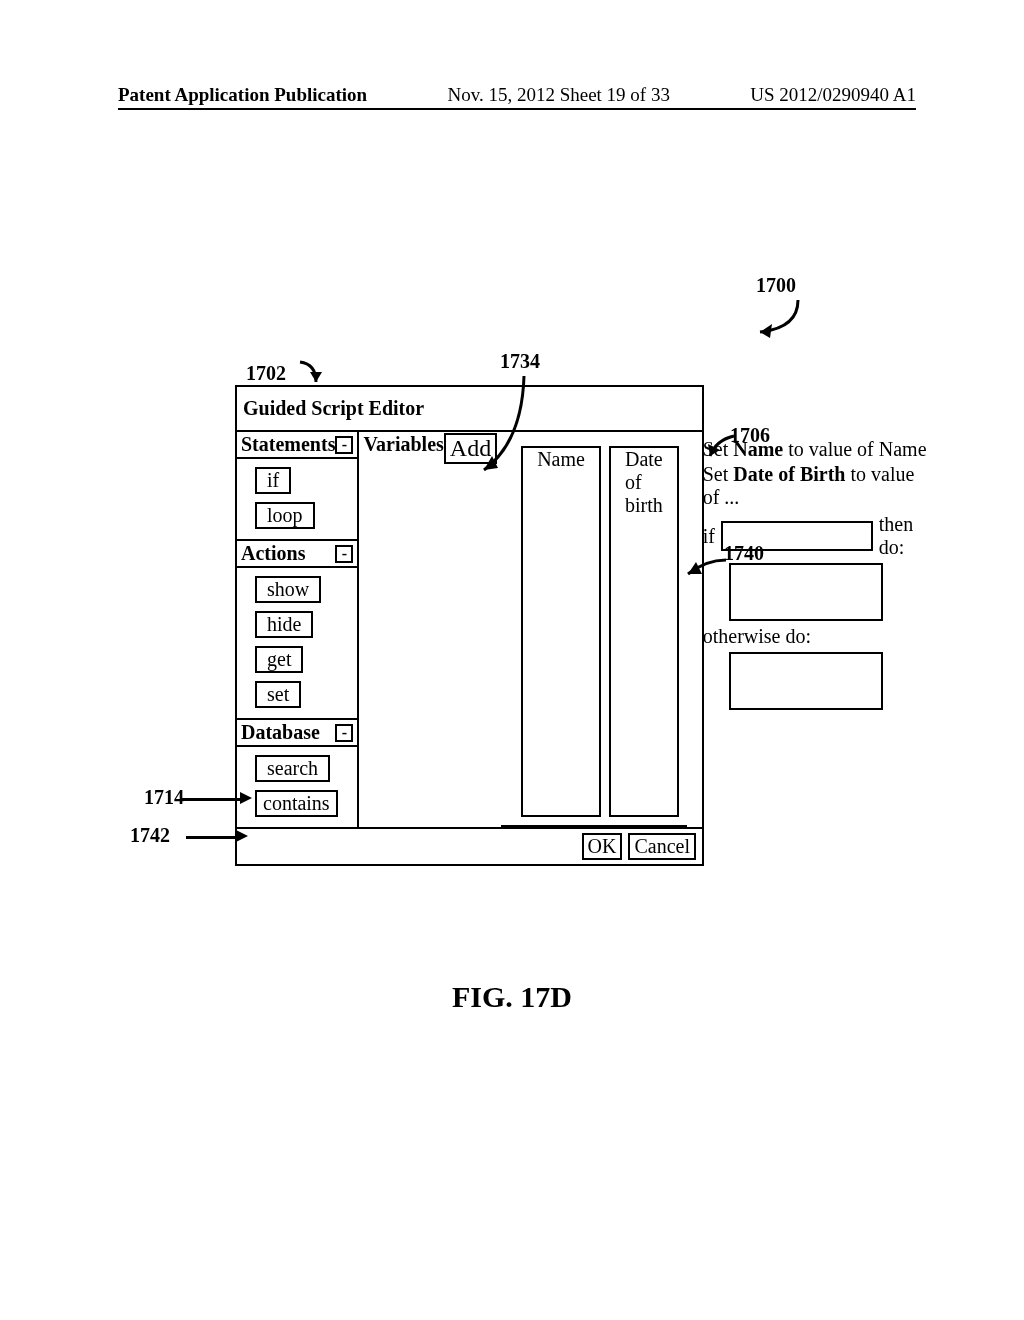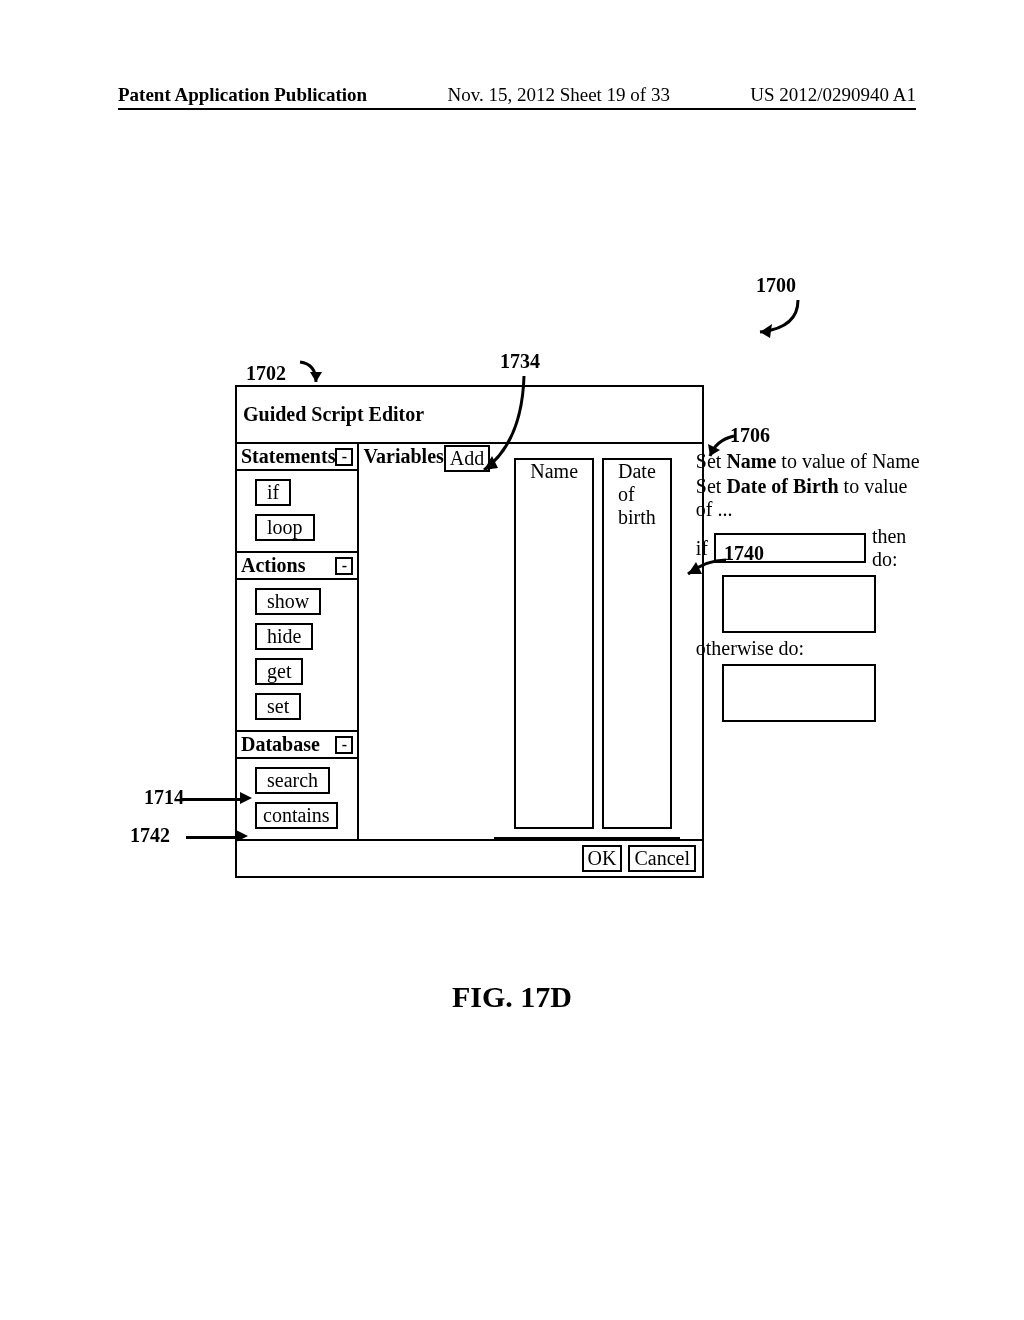--- a/index.html
+++ b/index.html
@@ -55,21 +55,21 @@
   .editor {
     position: absolute;
     top: 385px;
     left: 235px;
     width: 465px;
     border: 2px solid #000;
     font-size: 20px;
   }
   .editor-title {
     border-bottom: 2px solid #000;
-    padding: 16px 6px;
+    padding: 10px 6px;
     font-weight: bold;
   }
   .editor-body {
     display: flex;
     border-radius: 10px;
   }
   .left-pane {
     width: 150px;
     border-right: 2px solid #000;
   }
@@ -110,21 +110,21 @@
   .vars-header {
     display: flex;
     justify-content: space-between;
     align-items: flex-start;
     padding: 1px 4px 0 4px;
   }
   .vars-header .vh-label { font-weight: bold; }
   .add-btn {
     border: 2px solid #000;
     padding: 0 4px;
-    font-size: 20px;
+    font-size: 24px;
   }
   .var-chips {
     display: flex;
     gap: 8px;
     padding: 14px 8px 8px 20px;
     border-bottom: 2px solid #000;
   }
   .var-chip {
     border: 2px solid #000;
     padding: 0 14px;

